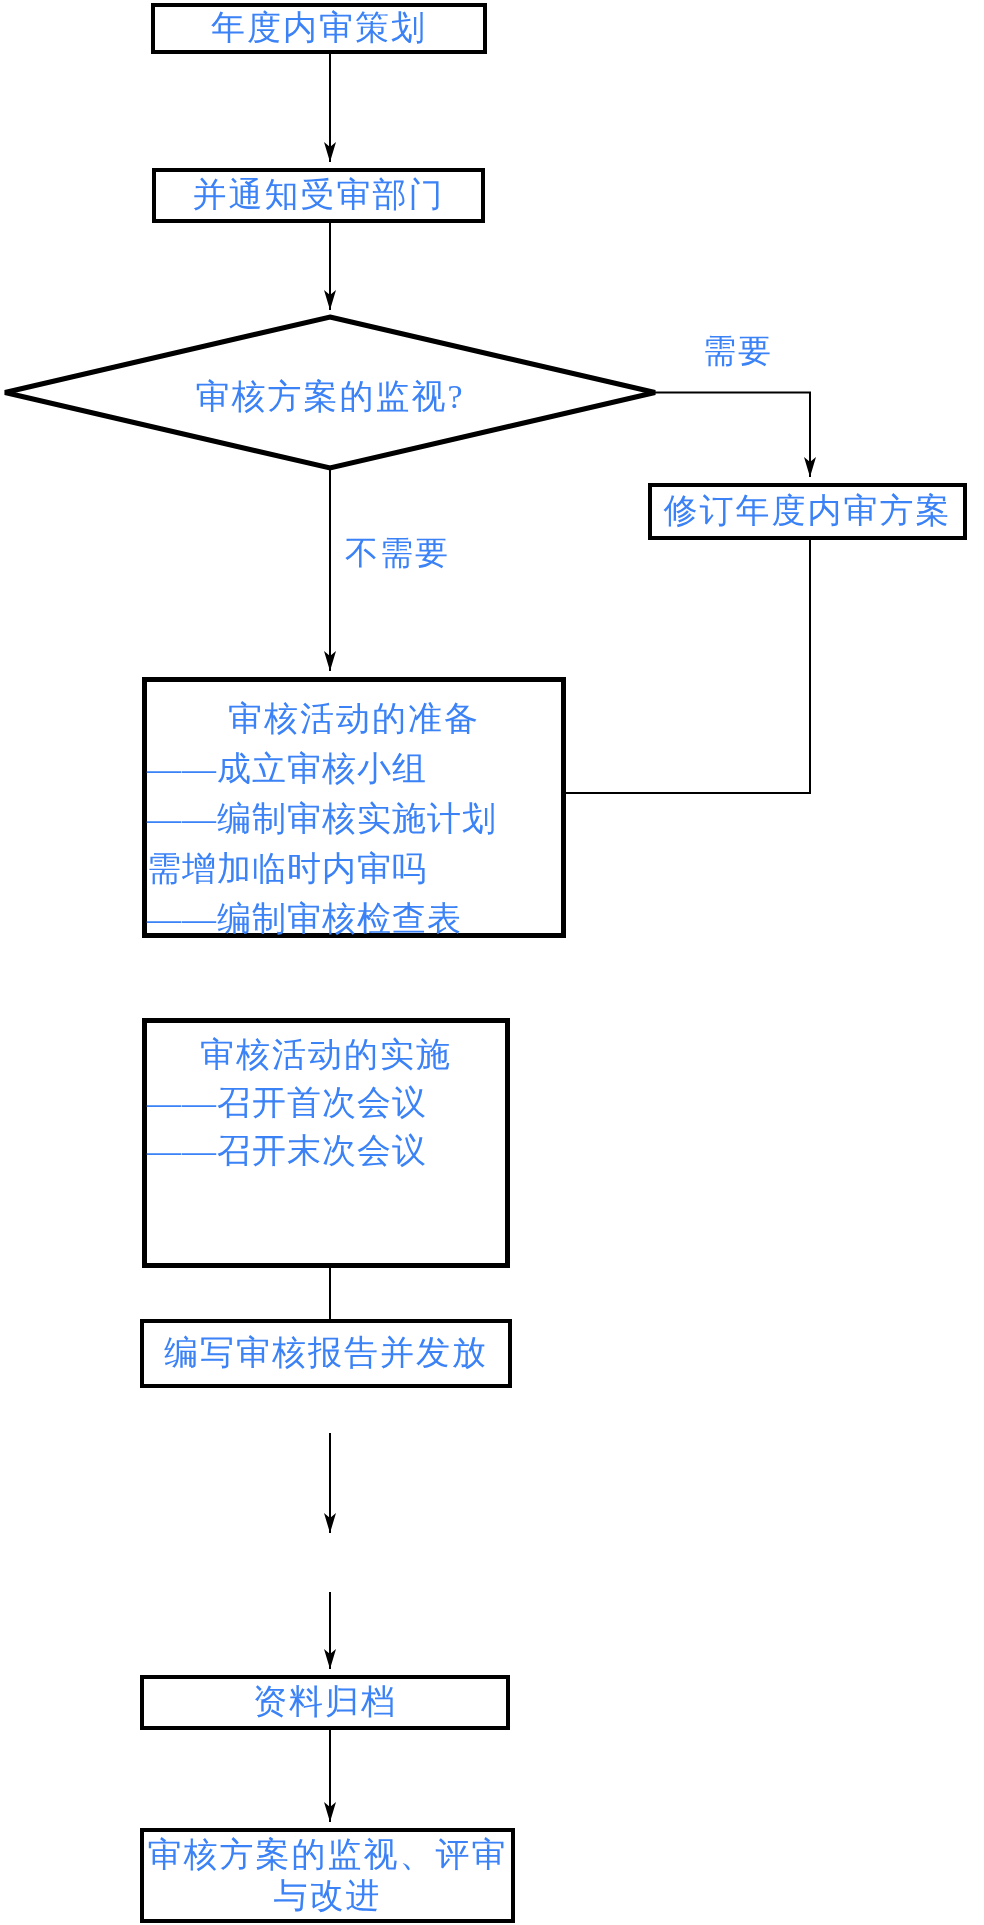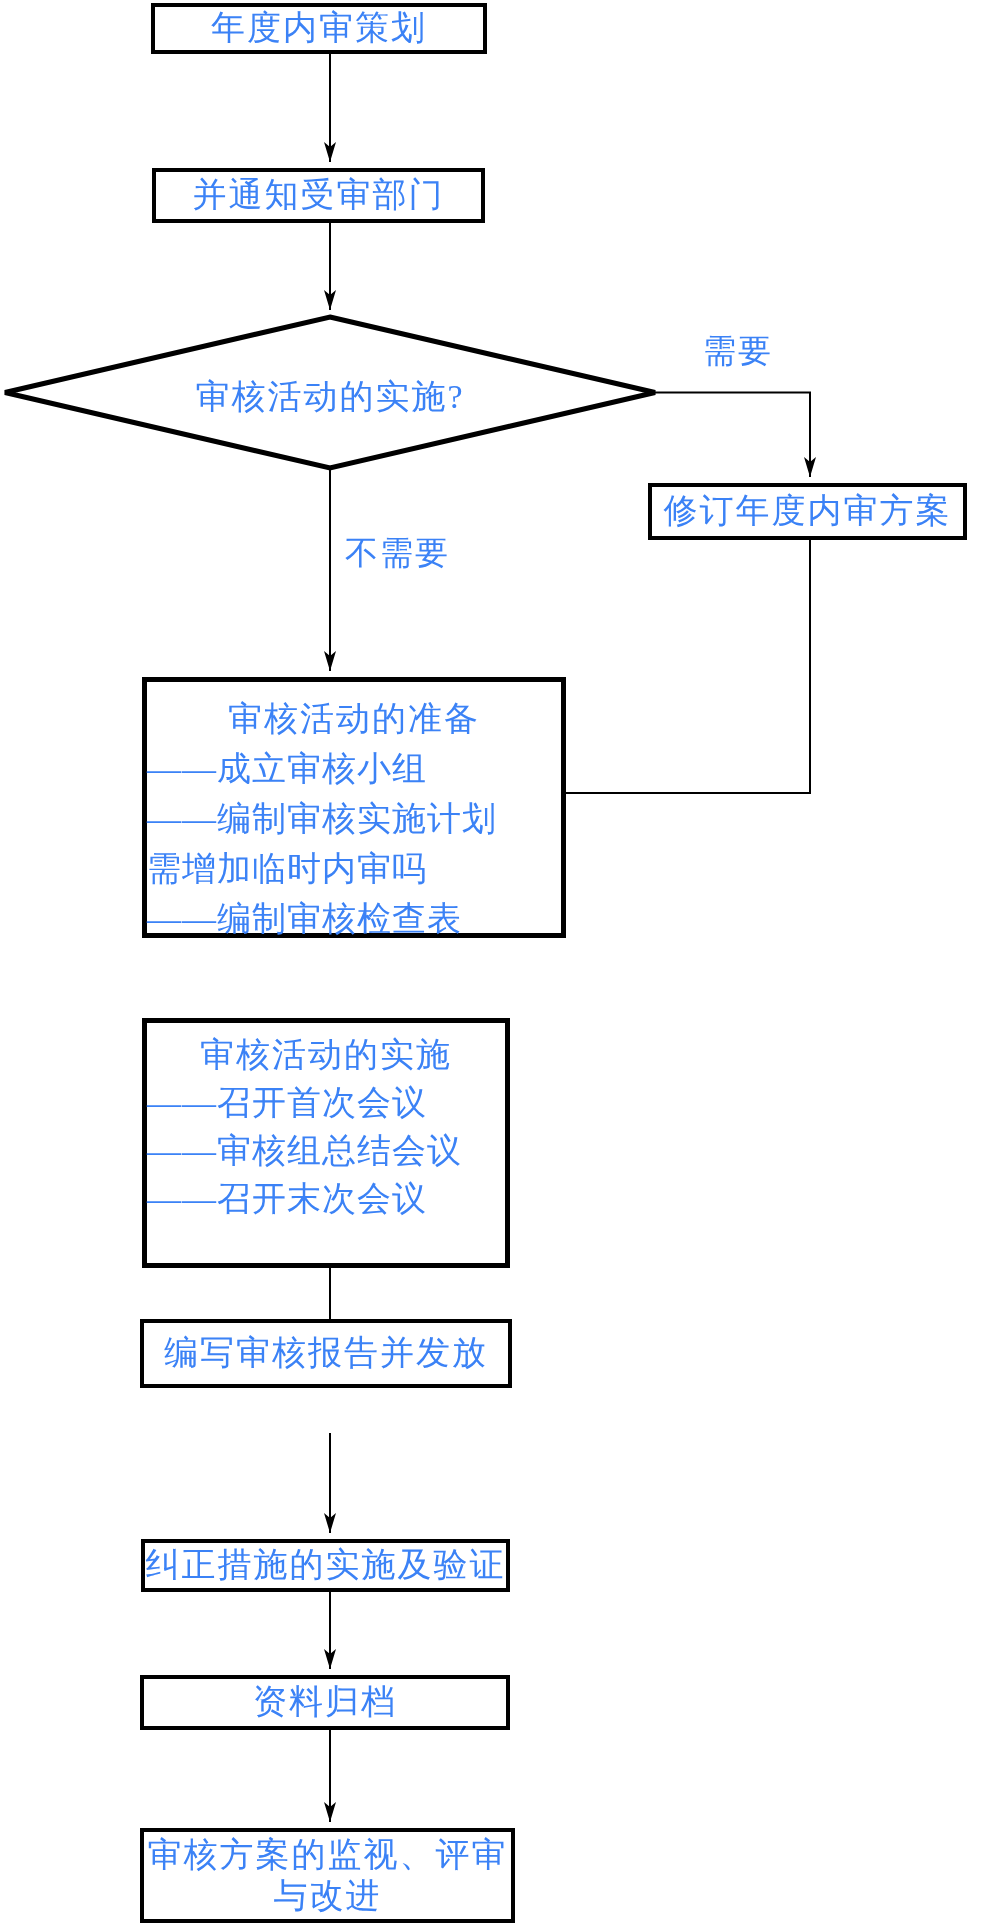--- a/index.html
+++ b/index.html
@@ -94,45 +94,43 @@
     <line class="wire" x1="330" y1="1268" x2="330" y2="1374" marker-end="url(#ah)"></line>
     <line class="wire" x1="330" y1="1433" x2="330" y2="1533" marker-end="url(#ah)"></line>
     <line class="wire" x1="330" y1="1592" x2="330" y2="1669" marker-end="url(#ah)"></line>
     <line class="wire" x1="330" y1="1730" x2="330" y2="1822" marker-end="url(#ah)"></line>
   </svg>
 
   <div class="node" style="left:151px; top:3px; width:336px; height:51px;">年度内审策划</div>
 
   <div class="node" style="left:152px; top:168px; width:333px; height:55px;">并通知受审部门</div>
 
-  <div class="decision-text" style="left:130px; top:374px; width:400px;">审核活动的实施?</div>
+  <div class="decision-text" style="left:130px; top:374px; width:400px;">审核方案的监视?</div>
 
   <div class="edge-label" style="left:703px; top:329px;">需要</div>
 
   <div class="edge-label" style="left:345px; top:531px;">不需要</div>
 
   <div class="node" style="left:648px; top:483px; width:319px; height:57px;">修订年度内审方案</div>
 
   <div class="list-node prep" style="left:142px; top:677px; width:424px; height:261px; padding-top:12px;">
     <div class="list-title">审核活动的准备</div>
     <div class="list-item">——成立审核小组</div>
     <div class="list-item">——编制审核实施计划
 需增加临时内审吗</div>
     <div class="list-item">——编制审核检查表</div>
   </div>
 
   <div class="list-node impl" style="left:142px; top:1018px; width:368px; height:250px; padding-top:8px;">
     <div class="list-title">审核活动的实施</div>
     <div class="list-item">——召开首次会议</div>
-    <div class="list-item">——审核组总结会议</div>
     <div class="list-item">——召开末次会议</div>
   </div>
 
   <div class="node" style="left:140px; top:1319px; width:372px; height:69px;">编写审核报告并发放</div>
 
-  <div class="node" style="left:141px; top:1539px; width:369px; height:53px;">纠正措施的实施及验证</div>
 
   <div class="node" style="left:140px; top:1675px; width:370px; height:55px;">资料归档</div>
 
   <div class="node prewrap" style="left:140px; top:1828px; width:375px; height:95px;">审核方案的监视、评审
 与改进</div>
 
 </div>
 
 </body></html>

